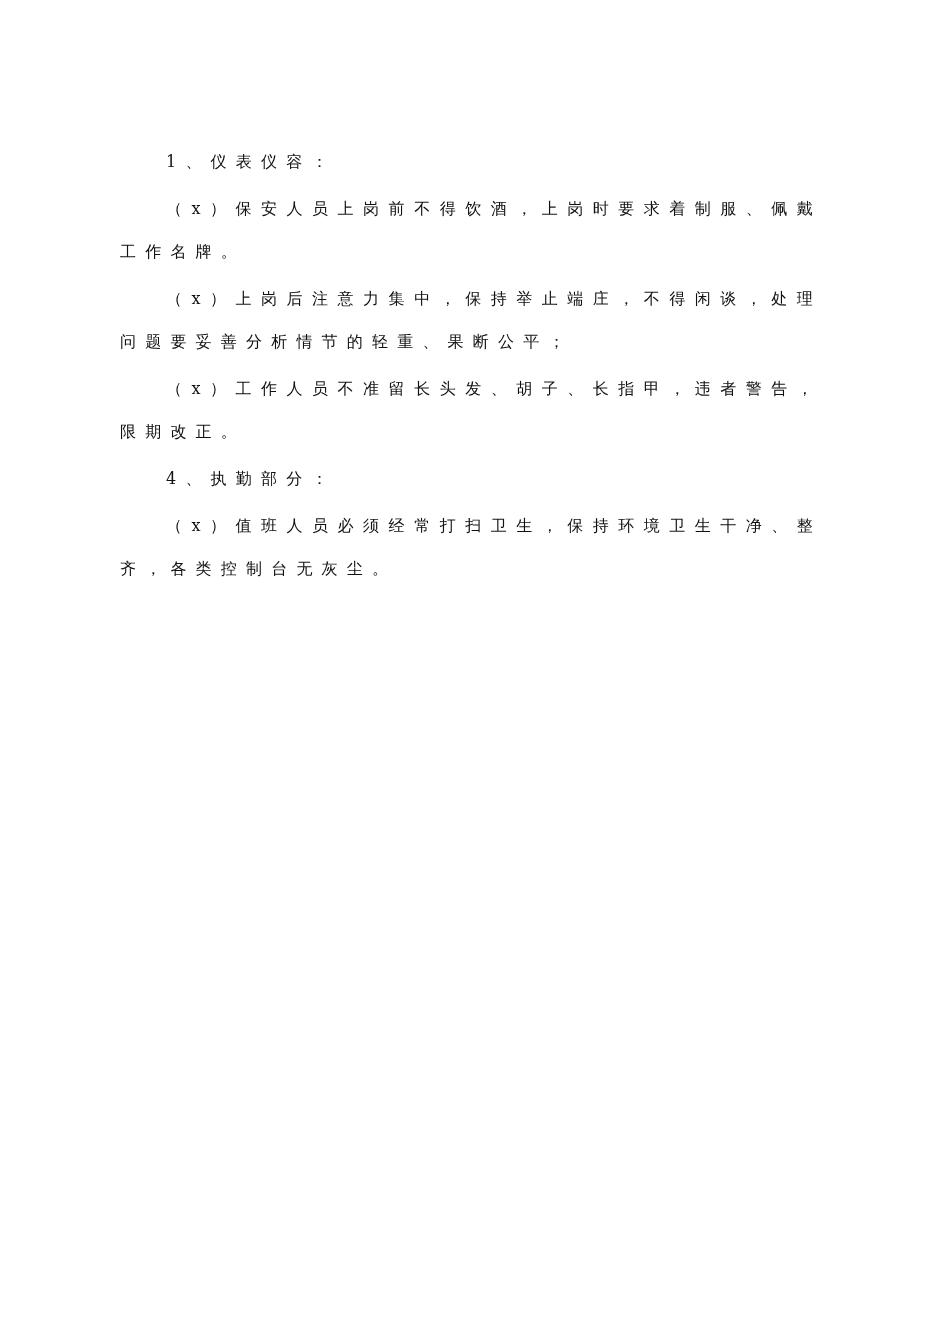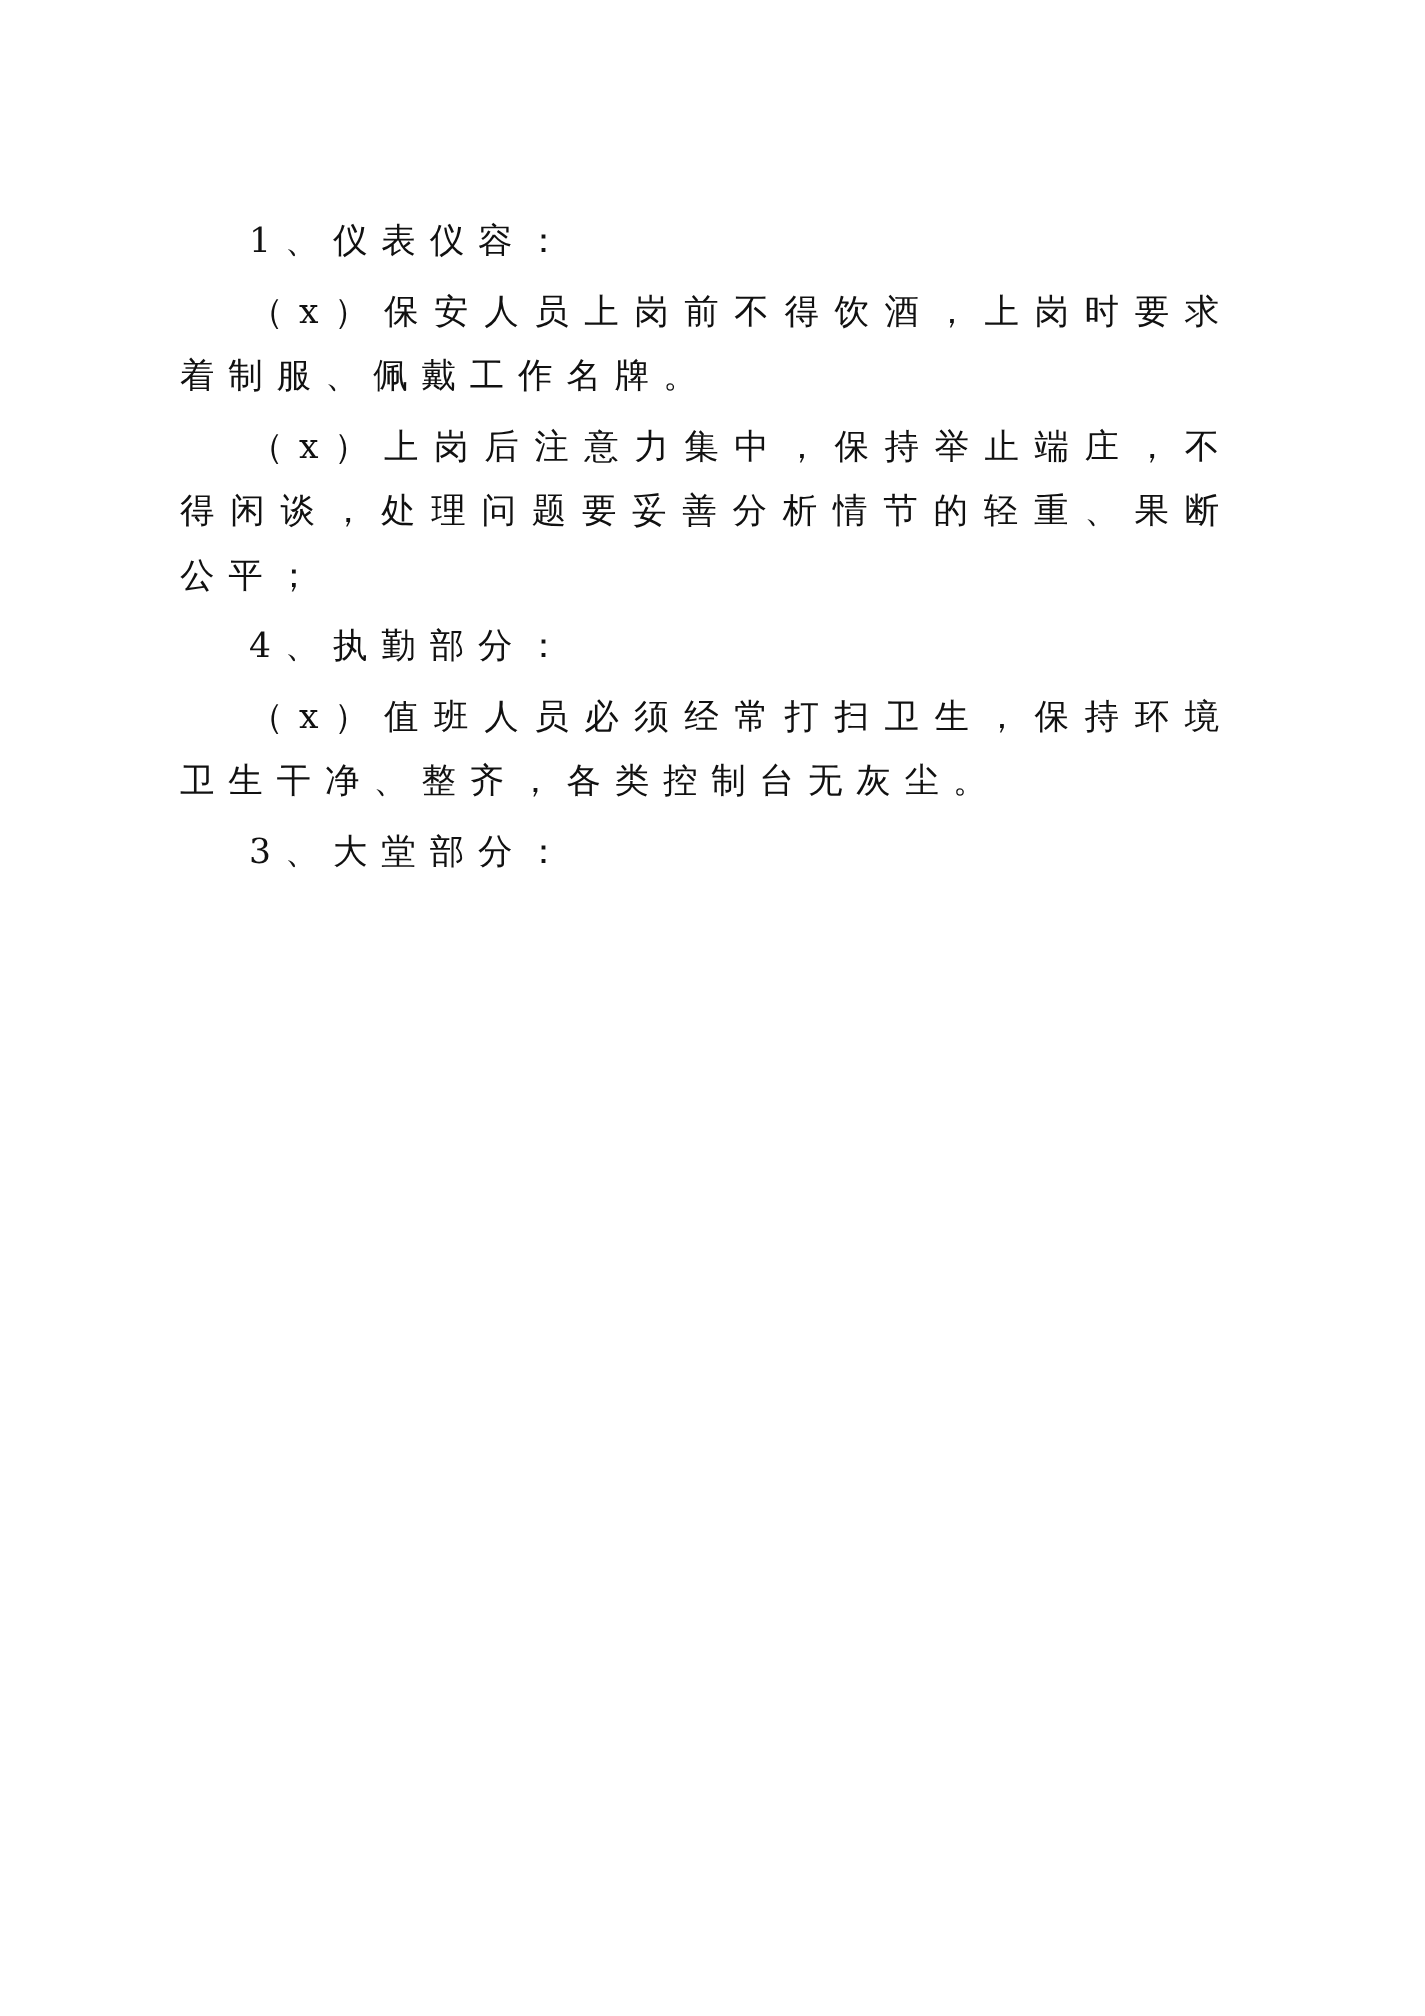--- a/index.html
+++ b/index.html
@@ -1,31 +1,31 @@
 <!DOCTYPE html>
 <html><head>
 <meta charset="utf-8">
 <style>
   html, body { margin: 0; padding: 0; background: #ffffff; }
   body { width: 950px; height: 1344px; position: relative; overflow: hidden; }
   .page {
     position: absolute; left: 120px; top: 140px; width: 702px;
     font-family: "DejaVu Serif", "Liberation Serif", serif;
-    font-size: 23px; color: #111111;
+    font-size: 16px; color: #111111;
     letter-spacing: 9.2px;
   }
   .para { margin: 0 0 4px 0; line-height: 43px; text-align: justify; text-justify: inter-character; }
   .heading { text-indent: 46px; }
   .item { text-indent: 46px; }
 </style>
 </head>
 <body>
 
 <div class="page">
   <p class="para heading">1、仪表仪容：</p>
   <p class="para item">（x）保安人员上岗前不得饮酒，上岗时要求着制服、佩戴工作名牌。</p>
   <p class="para item">（x）上岗后注意力集中，保持举止端庄，不得闲谈，处理问题要妥善分析情节的轻重、果断公平；</p>
+  <p class="para item">（x）工作人员不准留长头发、胡子、长指甲，违者警告，限期改正。</p>
 
   <p class="para heading">4、执勤部分：</p>
   <p class="para item">（x）值班人员必须经常打扫卫生，保持环境卫生干净、整齐，各类控制台无灰尘。</p>
 
-  <p class="para heading">3、大堂部分：</p>
 </div>
 
 </body></html>

